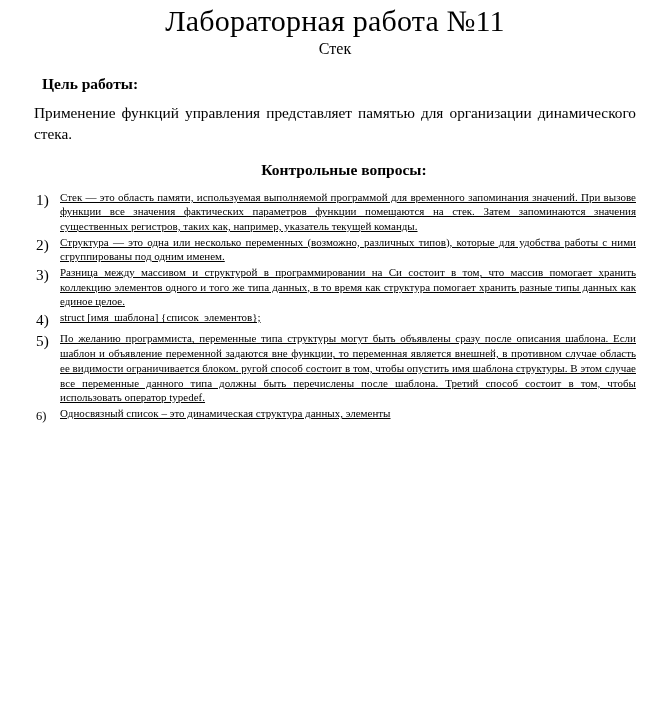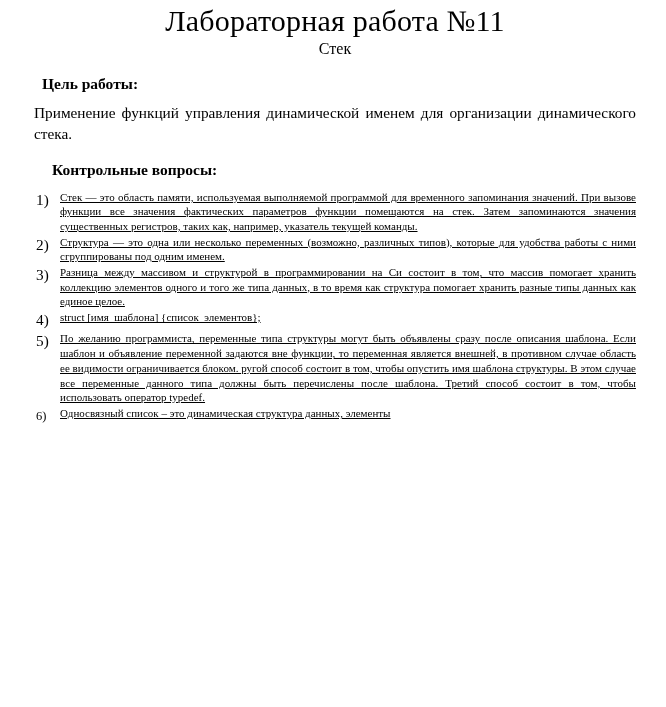--- a/index.html
+++ b/index.html
@@ -37,20 +37,21 @@
     margin: 0 0 16px 0;
   }
   .section-heading {
     font-size: 15.5px;
     font-weight: bold;
     margin: 0 0 10px 8px;
     line-height: 1.25;
   }
   .section-heading.indent {
     padding-left: 10px;
+    text-align: center;
   }
   .para {
     font-size: 15.3px;
     line-height: 1.34;
     margin: 0 0 16px 0;
     text-align: justify;
   }
   ol.qlist {
     margin: 0;
     padding: 0;
@@ -87,21 +88,21 @@
 </style>
 </head>
 <body>
 
 <div class="page">
 
   <h1 class="doc-title">Лабораторная работа №11</h1>
   <h2 class="doc-subtitle">Стек</h2>
 
   <div class="section-heading">Цель работы:</div>
-  <p class="para">Применение функций управления динамической именем для организации динамического стека.</p>
+  <p class="para">Применение функций управления представляет памятью для организации динамического стека.</p>
 
   <div class="section-heading indent">Контрольные вопросы:</div>
 
   <ol class="qlist">
     <li>
       <span class="q-num">1)</span>
       <span class="q-text">Стек — это область памяти, используемая выполняемой программой для временного запоминания значений. При вызове функции все значения фактических параметров функции помещаются на стек. Затем запоминаются значения существенных регистров, таких как, например, указатель текущей команды.</span>
     </li>
     <li>
       <span class="q-num">2)</span>

